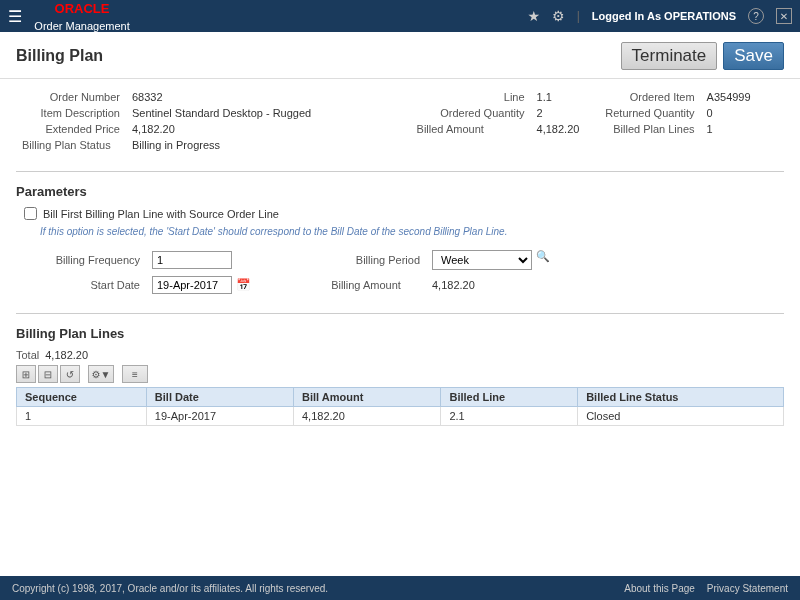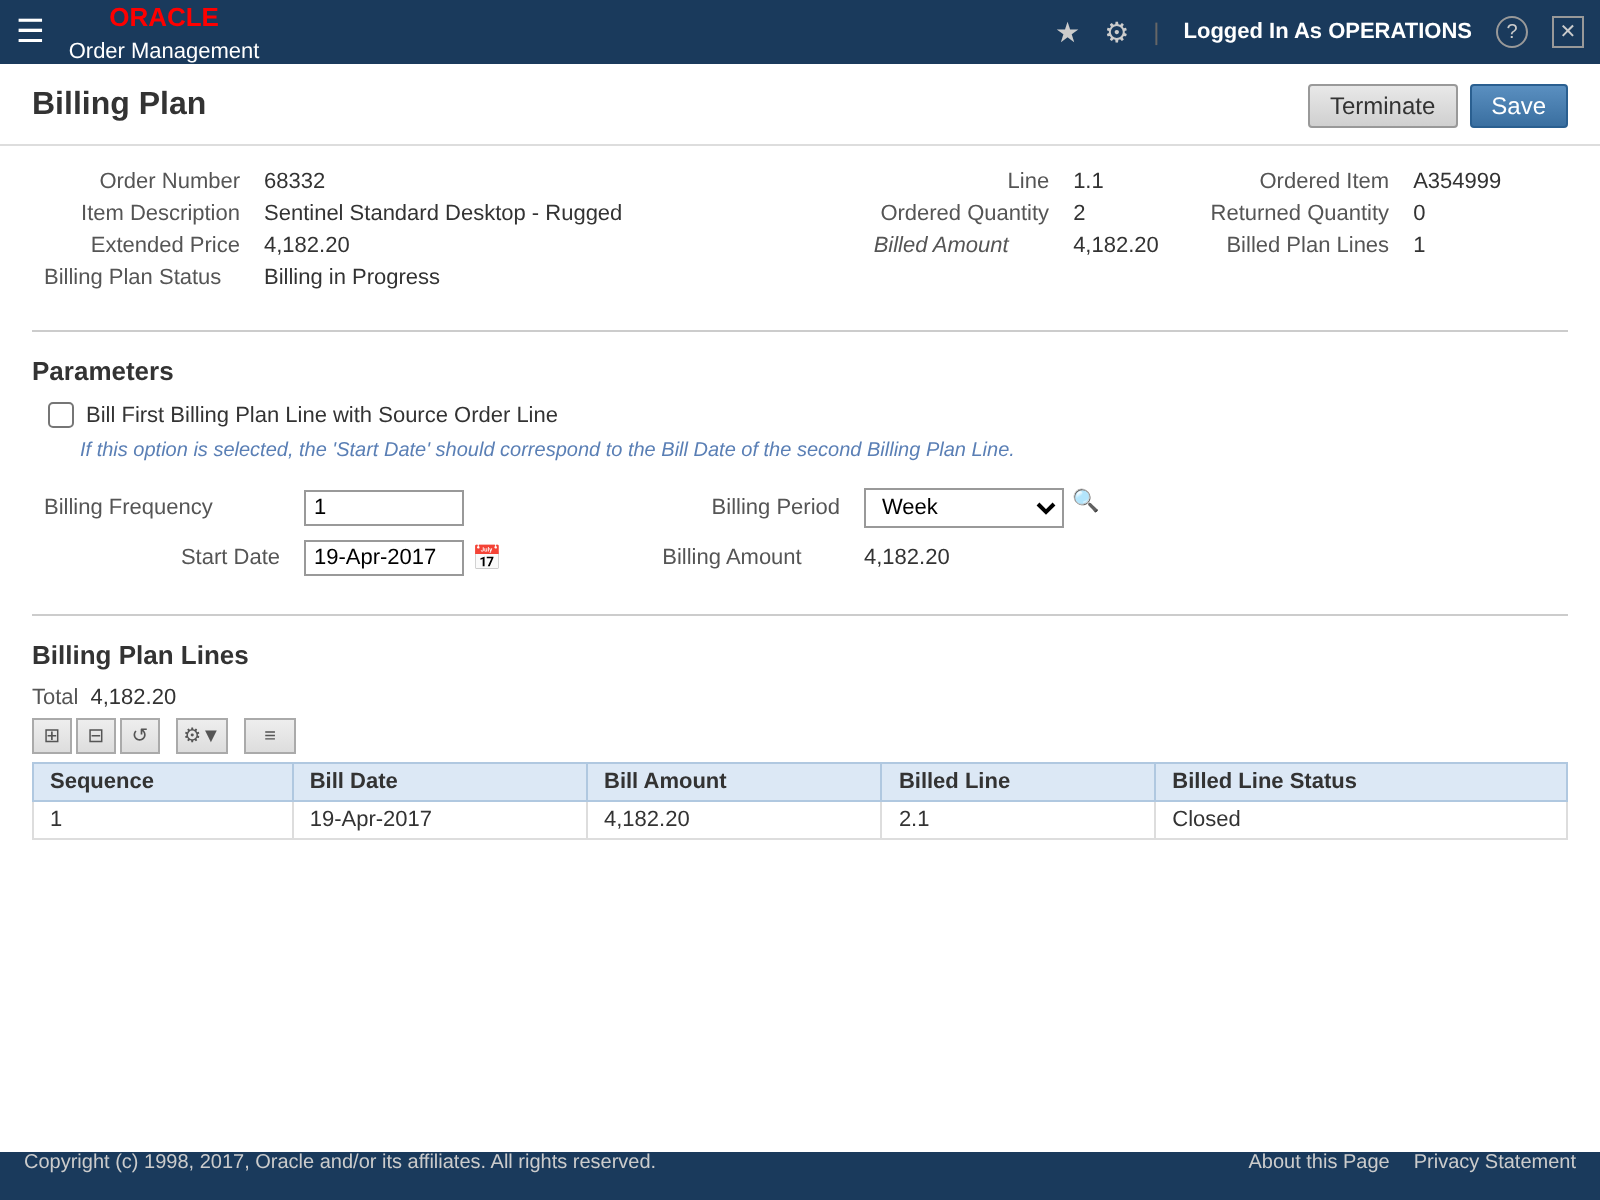--- a/index.html
+++ b/index.html
@@ -39,21 +39,21 @@
       padding: 10px 16px 8px 16px;
       display: flex;
       align-items: center;
       justify-content: space-between;
       border-bottom: 1px solid #ddd;
     }
     .page-title { font-size: 16px; font-weight: bold; color: #333; }
     .header-buttons { display: flex; gap: 6px; }
     .btn {
       padding: 3px 10px;
-      font-size: 12px;
+      font-size: 17px;
       border: 1px solid #999;
       cursor: pointer;
       border-radius: 2px;
     }
     .btn-terminate { background: linear-gradient(to bottom, #e8e8e8, #d0d0d0); color: #333; }
     .btn-save { background: linear-gradient(to bottom, #5a8fc0, #3a6fa0); color: white; border-color: #2a5f90; }
 
     
     .info-section {
       padding: 10px 16px;
@@ -154,21 +154,21 @@
       padding: 3px 8px;
       color: #333;
     }
     .data-table tr:nth-child(even) td { background: #f8f8ff; }
 
     
     .footer {
       background: #1a3a5c;
       height: 24px;
       display: flex;
-      align-items: flex-start;
+      align-items: center;
       justify-content: space-between;
       padding: 0 12px;
       color: #ccc;
       font-size: 10px;
       flex-shrink: 0;
     }
     .footer-links { display: flex; gap: 12px; }
     .footer-link { color: #ccc; cursor: pointer; text-decoration: none; }
   </style>
 </head>
@@ -217,21 +217,21 @@
         <td style="text-align:right;color:#555;padding:2px 6px;">Item Description</td>
         <td style="color:#333;padding:2px 6px;">Sentinel Standard Desktop - Rugged</td>
         <td style="text-align:right;color:#555;padding:2px 6px;">Ordered Quantity</td>
         <td style="color:#333;padding:2px 6px;">2</td>
         <td style="text-align:right;color:#555;padding:2px 6px;">Returned Quantity</td>
         <td style="color:#333;padding:2px 6px;">0</td>
       </tr>
       <tr>
         <td style="text-align:right;color:#555;padding:2px 6px;">Extended Price</td>
         <td style="color:#333;padding:2px 6px;">4,182.20</td>
-        <td style="text-align:center;color:#555;padding:2px 6px;font-style:italic;">Billed Amount</td>
+        <td style="text-align:left;color:#555;padding:2px 6px;">Billed Amount</td>
         <td style="color:#333;padding:2px 6px;">4,182.20</td>
         <td style="text-align:right;color:#555;padding:2px 6px;">Billed Plan Lines</td>
         <td style="color:#333;padding:2px 6px;">1</td>
       </tr>
       <tr>
         <td style="text-align:left;color:#555;padding:2px 6px;">Billing Plan Status</td>
         <td style="color:#333;padding:2px 6px;">Billing in Progress</td>
       </tr>
     </tbody>
       </table>
@@ -243,21 +243,21 @@
     <div class="section-title">Parameters</div>
     <div class="checkbox-row">
       <input type="checkbox" style="">
       <span class="checkbox-label">Bill First Billing Plan Line with Source Order Line</span>
     </div>
     <div class="info-note">If this option is selected, the 'Start Date' should correspond to the Bill Date of the second Billing Plan Line.</div>
 
     <table style="font-size:11px;border-collapse:collapse;">
       <tbody>
           <tr>
-        <td style="color:#555;padding:3px 6px;width:130px;">Billing Frequency</td>
+        <td style="text-align:right;color:#555;padding:3px 6px;width:130px;">Billing Frequency</td>
         <td style="padding:3px 6px;width:160px;">
           <input class="param-input" type="text" value="1" style="">
         </td>
         <td style="text-align:right;color:#555;padding:3px 6px;width:120px;">Billing Period</td>
         <td style="padding:3px 6px;">
           <div style="display:flex;align-items:flex-start;gap:4px;">
             <select class="param-dropdown">
               <option>Week</option>
               <option>Month</option>
               <option>Year</option>

